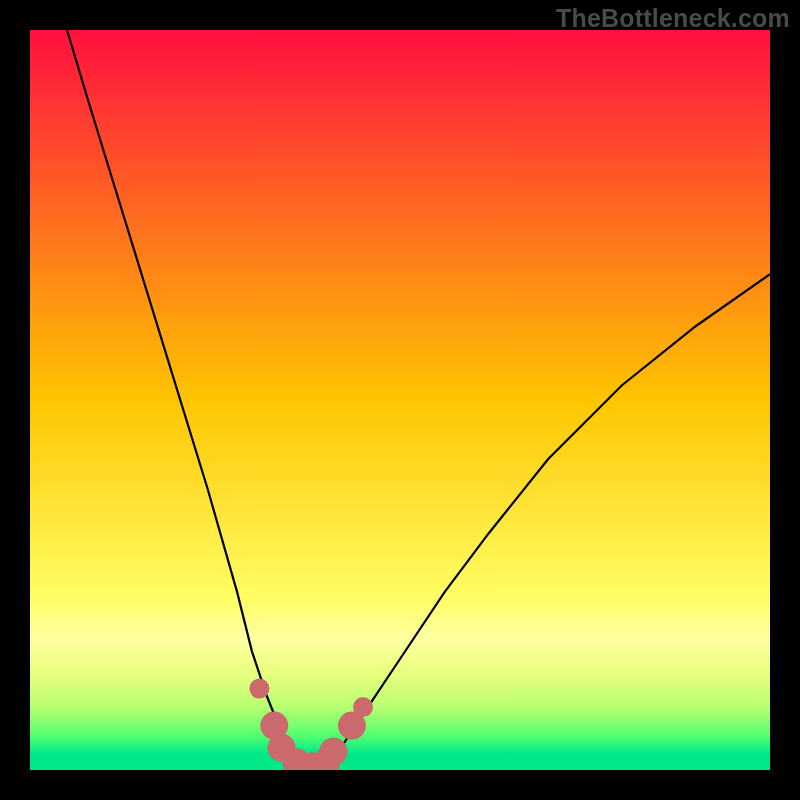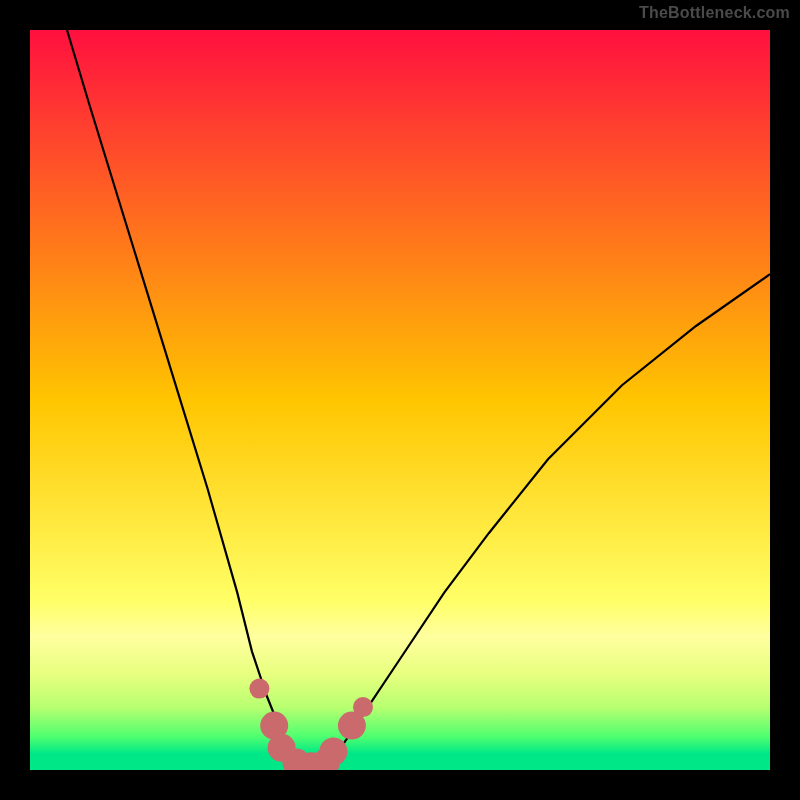--- a/index.html
+++ b/index.html
@@ -15,21 +15,21 @@
     position: relative;
     width: 800px;
     height: 800px;
     background: #000;
   }
   .watermark {
     position: absolute;
     top: 4px;
     right: 10px;
     color: #4a4a4a;
-    font-size: 16px;
+    font-size: 25px;
     font-weight: 600;
     letter-spacing: 0.2px;
     user-select: none;
   }
   .plot-outer {
     position: absolute;
     left: 30px;
     top: 30px;
     width: 740px;
     height: 740px;

